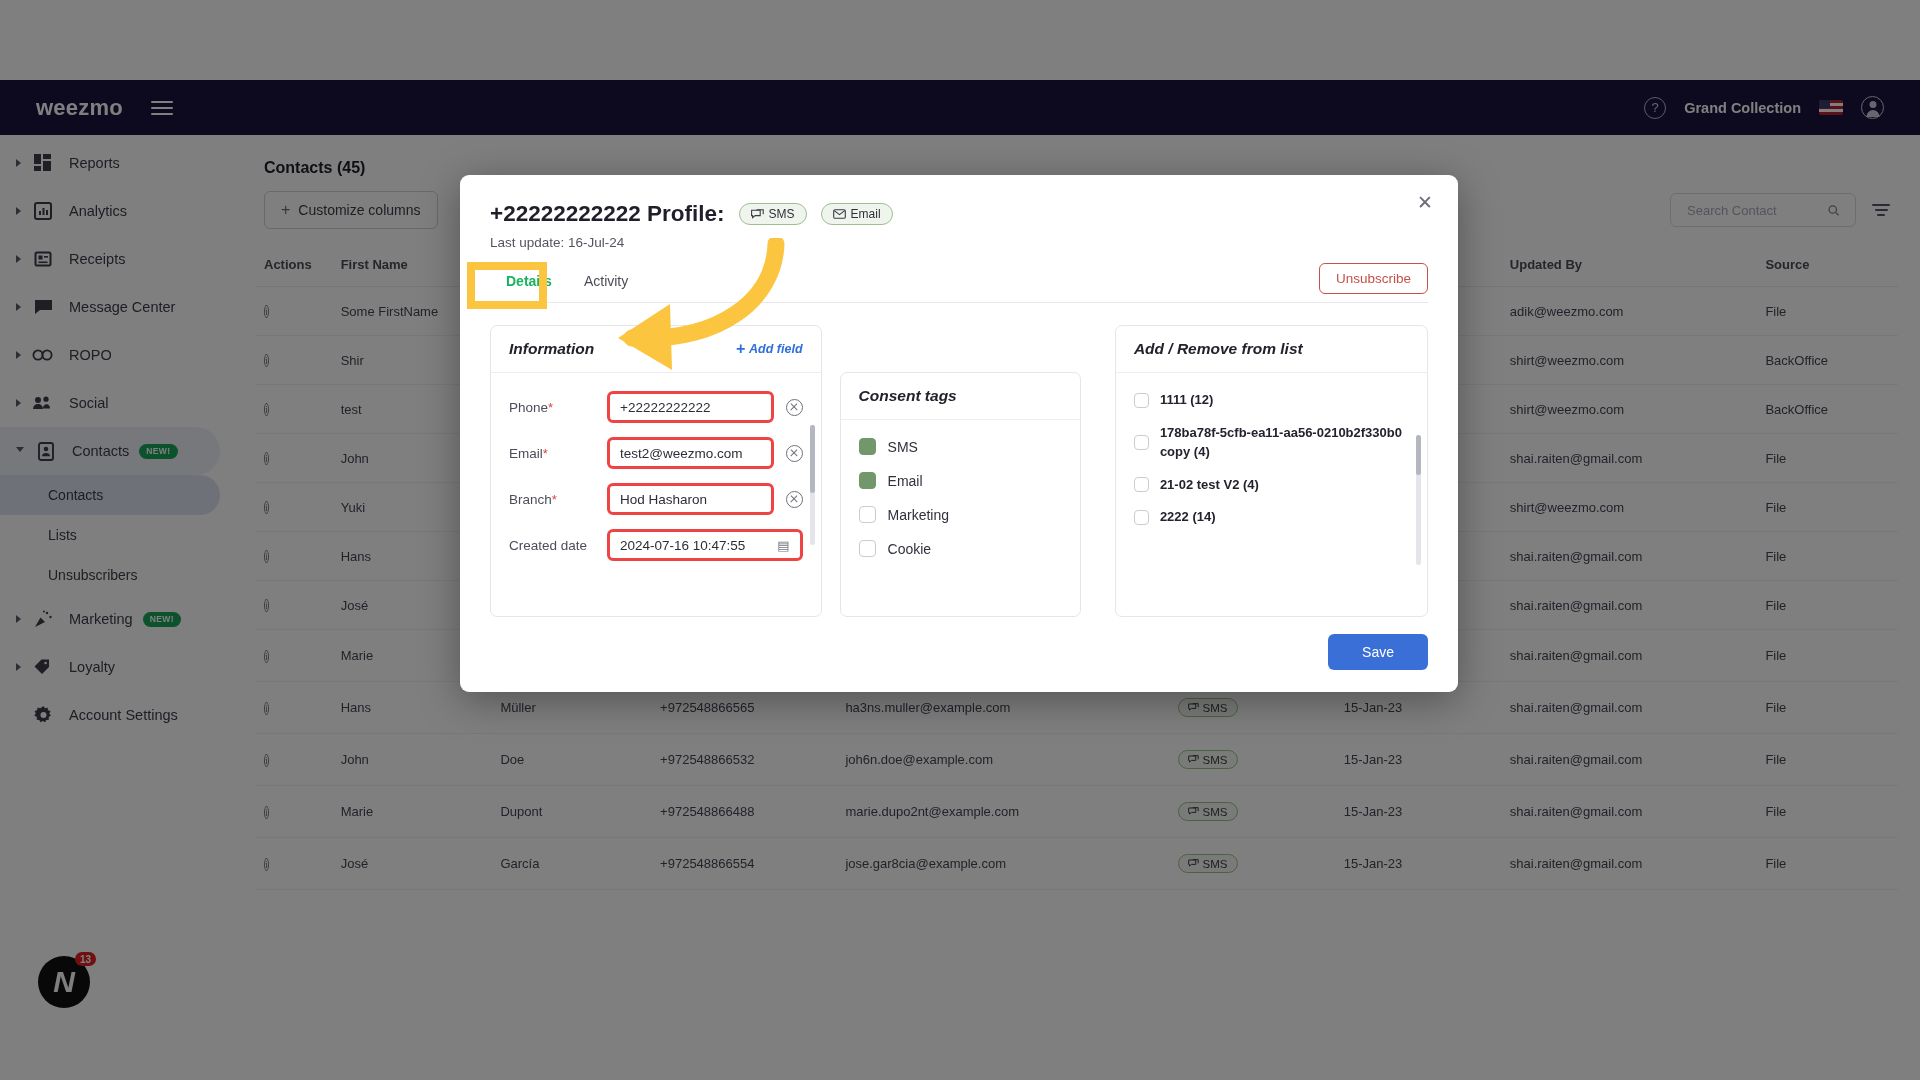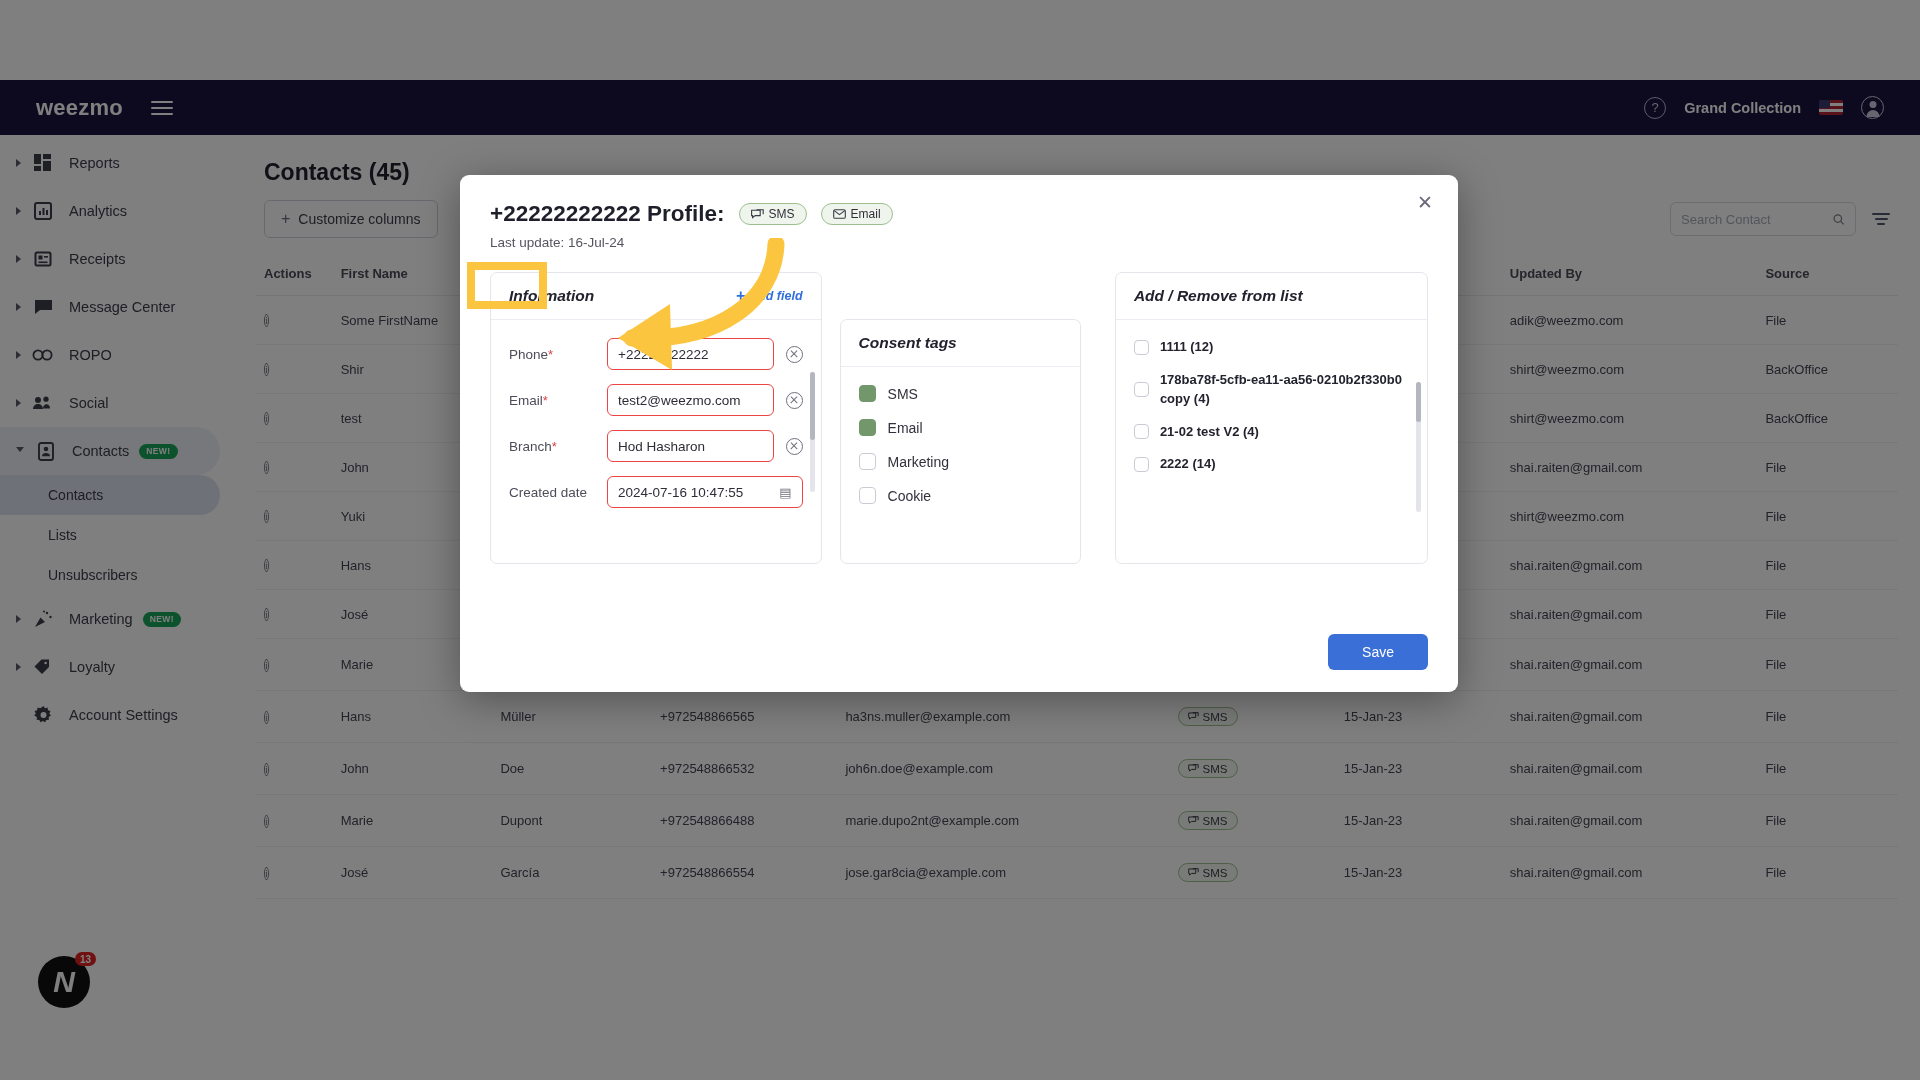--- a/index.html
+++ b/index.html
@@ -106,32 +106,32 @@
     position: absolute; right: -6px; top: -4px;
     background: #e02020; color: #fff; font-size: 10px; font-weight: 700;
     font-style: normal; border-radius: 9px; padding: 1.5px 5px;
   }
 
   
   .main {
     position: absolute; left: 234px; top: 135px; right: 0; bottom: 0;
     background: #fff; padding: 0 22px;
   }
-  .page-title { font-size: 23px; font-weight: 600; color: #20202c; padding: 24px 8px 10px; }
+  .page-title { font-size: 16px; font-weight: 600; color: #20202c; padding: 24px 8px 10px; }
   .toolbar { display: flex; align-items: center; padding: 4px 8px 14px; }
   .btn-customize {
     border: 1px solid #cfd3dc; background: #fff; border-radius: 6px;
     padding: 9px 16px; font-size: 14px; color: #3c3c4a; cursor: pointer;
     display: flex; align-items: center; gap: 8px;
   }
   .plus { font-size: 16px; color: #6b6b80; }
   .toolbar-right { margin-left: auto; display: flex; align-items: center; gap: 16px; }
   .search-box {
     width: 186px; height: 34px; border: 1px solid #d6dae2; border-radius: 6px;
-    display: flex; align-items: center; padding: 0 10px; gap: 6px;
+    display: flex; align-items: center; padding: 0 16px; gap: 6px;
   }
   .search-box input {
     border: none; outline: none; font-size: 13px; color: #3c3c4a;
     width: 100%; font-family: "Liberation Sans", sans-serif; background: transparent;
   }
   .search-box input::placeholder { color: #a6abb6; }
   .filter-ico { display: flex; flex-direction: column; gap: 3px; cursor: pointer; }
   .filter-ico i { display: block; height: 2px; background: #55596a; border-radius: 2px; }
   .filter-ico i:nth-child(1) { width: 18px; }
   .filter-ico i:nth-child(2) { width: 13px; margin-left: 2.5px; }
@@ -209,21 +209,21 @@
   .add-field .p { color: #2f6fdb; font-size: 16px; }
   .panel-info { width: 360px; }
   .panel-consent { width: 262px; margin-top: 47px; }
   .panel-list { width: 340px; margin-left: 16px; }
   .panel-body { padding: 18px; height: 196px; overflow: hidden; position: relative; }
 
   .frow { display: flex; align-items: center; margin-bottom: 14px; }
   .flabel { width: 98px; font-size: 13.5px; color: #4d4d5a; flex: none; }
   .req { color: #d64545; font-size: 13px; }
   .finput {
-    flex: 1; height: 32px; border: 1px solid #ef4444; border-radius: 6px;
+    flex: 1; height: 32px; border: 3px solid #ef4444; border-radius: 6px;
     display: flex; align-items: center; padding: 0 10px;
     font-size: 13.5px; color: #2d2d38; background: #fff;
   }
   .clear-btn {
     width: 17px; height: 17px; border: 1.4px solid #6f717c; border-radius: 50%;
     margin-left: 12px; flex: none; cursor: pointer; position: relative;
   }
   .clear-btn::before, .clear-btn::after {
     content: ""; position: absolute; left: 50%; top: 50%;
     width: 9px; height: 1.3px; background: #6f717c;
@@ -660,20 +660,25 @@
         <svg width="13" height="10" viewBox="0 0 13 10">
             <rect x=".7" y=".7" width="11.6" height="8.6" rx="1.4" fill="none" stroke="#3a3a46" stroke-width="1.1"></rect>
             <path d="M1.2 1.6l5.3 4 5.3-4" fill="none" stroke="#3a3a46" stroke-width="1.1"></path>
           </svg>
         <span>Email</span>
       </div>
     </div>
 
     <div class="last-update">Last update: 16-Jul-24</div>
 
+    <div class="tabrow">
+      <div class="tab active">Details</div>
+      <div class="tab">Activity</div>
+      <button class="btn-unsub">Unsubscribe</button>
+    </div>
 
     <div class="panels">
 
       <div class="panel panel-info">
         <div class="panel-head">
           <span>Information</span>
           <span class="add-field">
             <span class="p">+</span>
             <span>Add field</span>
           </span>

